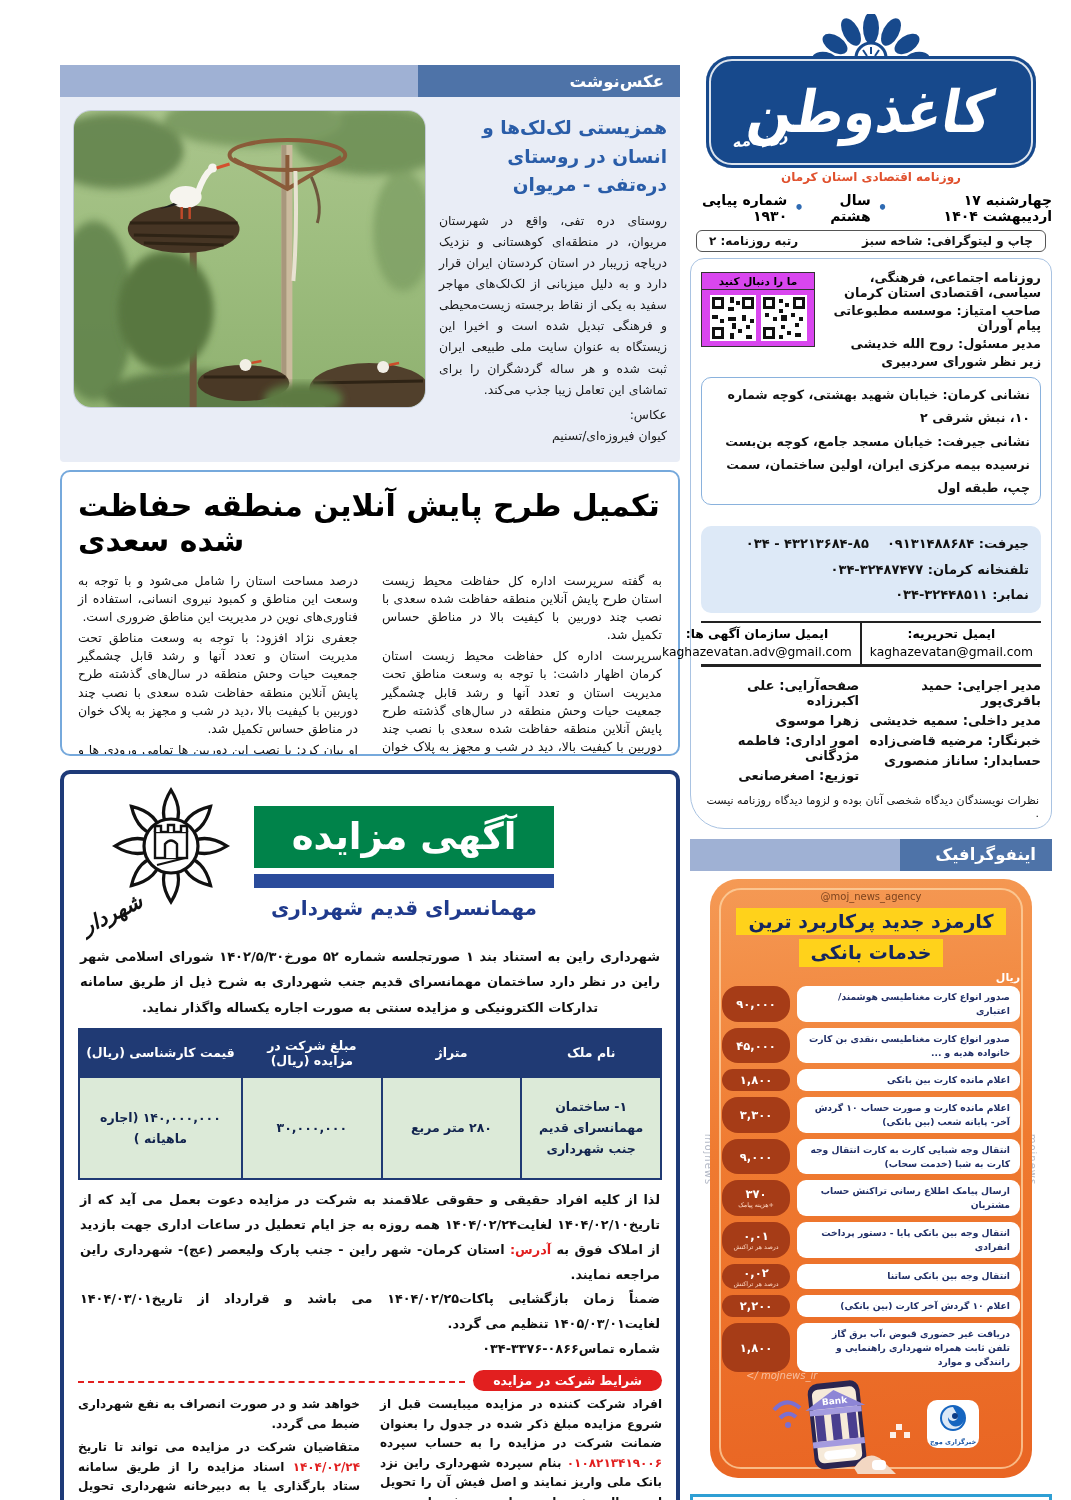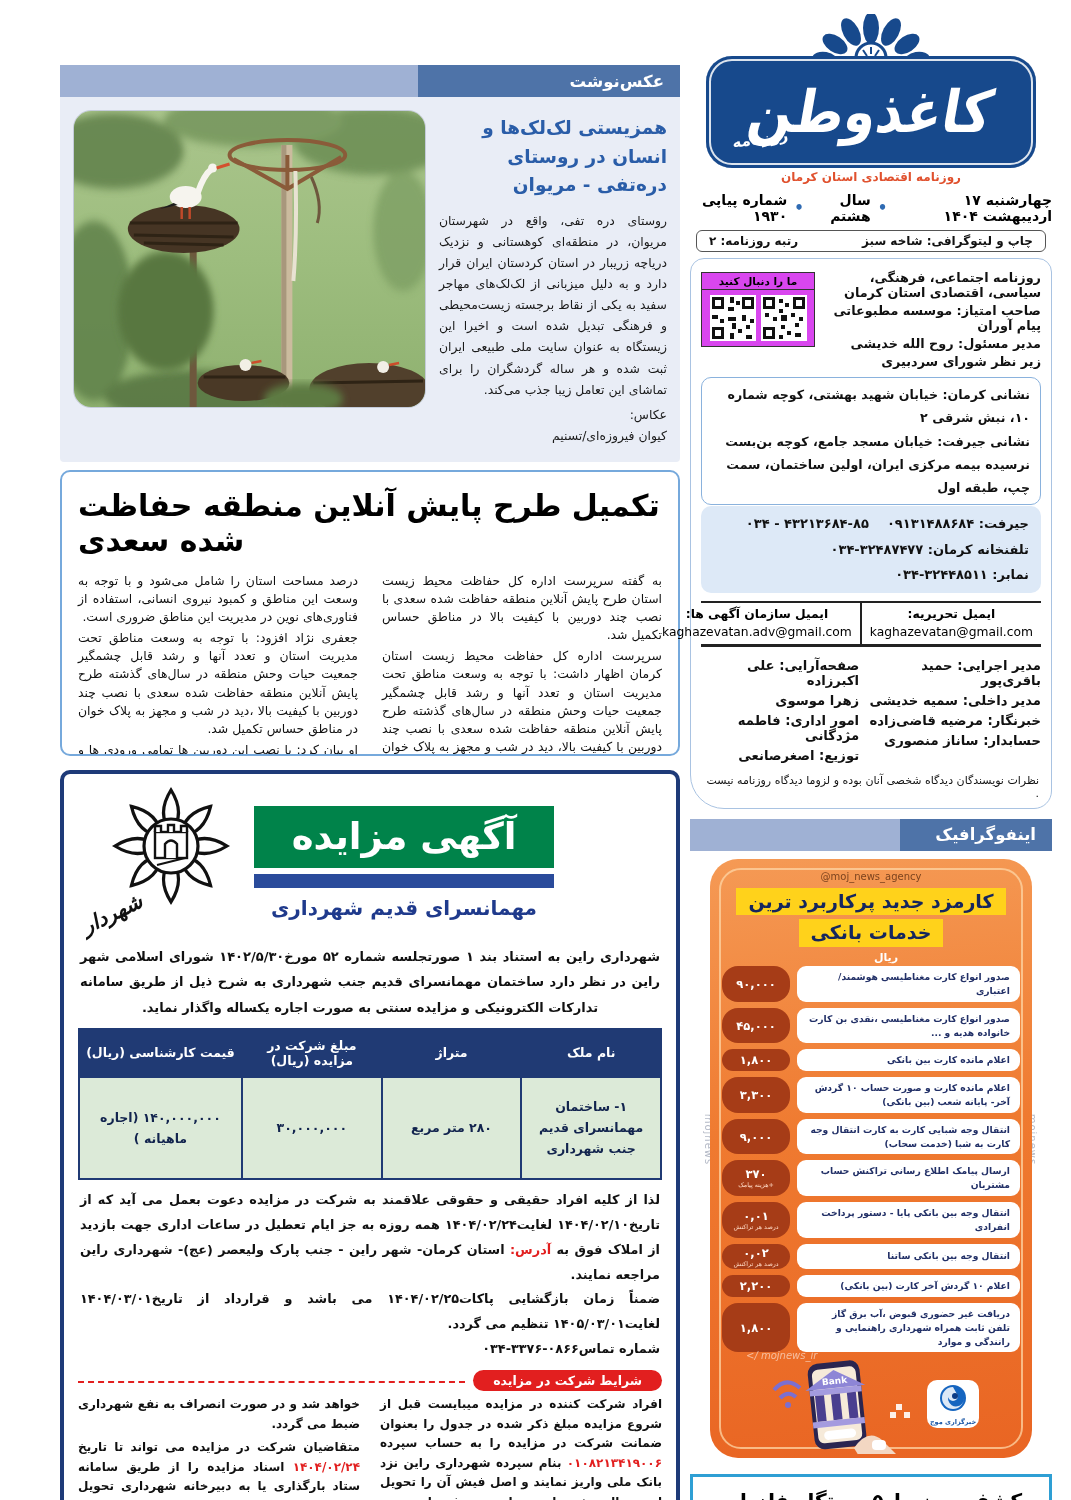--- a/index.html
+++ b/index.html
@@ -56,39 +56,39 @@
   .dateline{display:flex;justify-content:center;align-items:center;gap:7px;font-size:14px;font-weight:bold;color:#000;margin-top:8px;}
   .dateline .dot{color:#2f6bb3;font-size:15px;}
   .print-box{border:1.5px solid #555;border-radius:6px;display:flex;justify-content:space-between;padding:3px 12px;font-size:12px;font-weight:bold;margin:6px 6px 0;color:#111;}
   .head-info{border:1.6px solid #a9c3e2;border-radius:14px 14px 18px 34px;padding:8px 10px 6px;margin-top:6px;}
   .about{position:relative;padding-left:120px;min-height:86px;}
   .about p{margin:3px 0;font-size:12.8px;font-weight:bold;color:#111;}
   .qr-box{position:absolute;left:0;top:2px;width:112px;border:1.5px solid #333;background:#d946ef;}
   .qr-box .qr-head{font-size:10.5px;font-weight:bold;text-align:center;border-bottom:1.5px solid #333;padding:2px 0;}
   .qr-box .qr-body{display:flex;gap:5px;padding:5px;justify-content:center;}
   .addr-box{border:1.6px solid #8ab2dd;border-radius:10px;padding:5px 10px;margin-top:8px;font-size:12.6px;font-weight:bold;line-height:1.85;color:#111;}
-  .phone-box{background:#dde9f7;border-radius:10px;padding:5px 12px;margin-top:1px;font-size:13px;font-weight:bold;line-height:1.95;color:#111;}
+  .phone-box{background:#dde9f7;border-radius:10px;padding:5px 12px;margin-top:21px;font-size:13px;font-weight:bold;line-height:1.95;color:#111;}
   .emails{margin-top:8px;border-top:2px solid #222;border-bottom:3px solid #222;display:flex;}
   .emails .cell{flex:1;padding:4px 8px;text-align:center;}
   .emails .cell:first-child{border-left:2px solid #222;}
   .emails .lbl{font-size:12.3px;font-weight:bold;display:block;}
   .emails .val{font-size:12.3px;}
   .staff{display:flex;margin-top:6px;}
   .staff .s-right{flex:1.15;}
   .staff .s-left{flex:1;}
   .staff p{margin:5px 0;font-size:13.2px;font-weight:bold;color:#111;}
   .disclaimer{font-size:11px;margin:6px 2px 2px;color:#111;}
 
   .ig-section{position:relative;margin-top:10px;}
   .ig-card{margin:8px 20px 0;background:linear-gradient(175deg,#f59a55 0%,#ef7a30 45%,#e96523 100%);border-radius:28px;position:relative;padding:12px 12px 8px;}
   .ig-card::before{content:"";position:absolute;inset:9px;border:2px solid rgba(253,213,166,.75);border-radius:22px;pointer-events:none;}
   .ig-handle{text-align:center;font-size:10px;color:#7c431e;direction:ltr;}
   .ig-title{text-align:center;margin-top:4px;line-height:1.15;}
   .ig-title span{display:inline-block;background:#ffd21b;color:#15265e;font-weight:bold;font-size:19px;padding:3px 12px;margin:2px 0;}
-  .ig-unit{padding:2px 0 2px 30px;text-align:center;color:#fff;font-size:11px;font-weight:bold;}
+  .ig-unit{padding:2px 0 2px 30px;text-align:right;color:#fff;font-size:11px;font-weight:bold;}
   .ig-rows{display:flex;flex-direction:column;gap:6px;position:relative;z-index:1;}
   .ig-row{display:flex;gap:7px;align-items:stretch;}
   .ig-label{flex:1;background:#fff;border-radius:9px;padding:4px 10px;font-size:9.2px;font-weight:bold;color:#223067;display:flex;align-items:center;line-height:1.5;text-align:right;}
   .ig-pill{width:64px;flex:none;background:#a63c17;border-radius:16px;color:#fff;display:flex;flex-direction:column;align-items:center;justify-content:center;font-weight:bold;font-size:11.5px;padding:2px;}
   .ig-pill .note{font-size:6.3px;font-weight:normal;color:#ffd9c4;line-height:1.2;}
   .ig-bottom{position:relative;height:96px;margin-top:2px;z-index:1;}
   .ig-watermark{position:absolute;left:24px;top:-4px;color:rgba(255,255,255,.55);font-size:10px;direction:ltr;font-style:italic;}
   .moj-logo{position:absolute;left:205px;top:26px;width:48px;text-align:center;background:#fff;border-radius:10px;padding:3px 2px 2px;}
   .moj-logo .cap{font-size:6.5px;font-weight:bold;color:#1b57a6;display:block;margin-top:1px;}
   .side-txt{position:absolute;top:46%;font-size:10px;color:#b4b9c6;letter-spacing:1px;}

